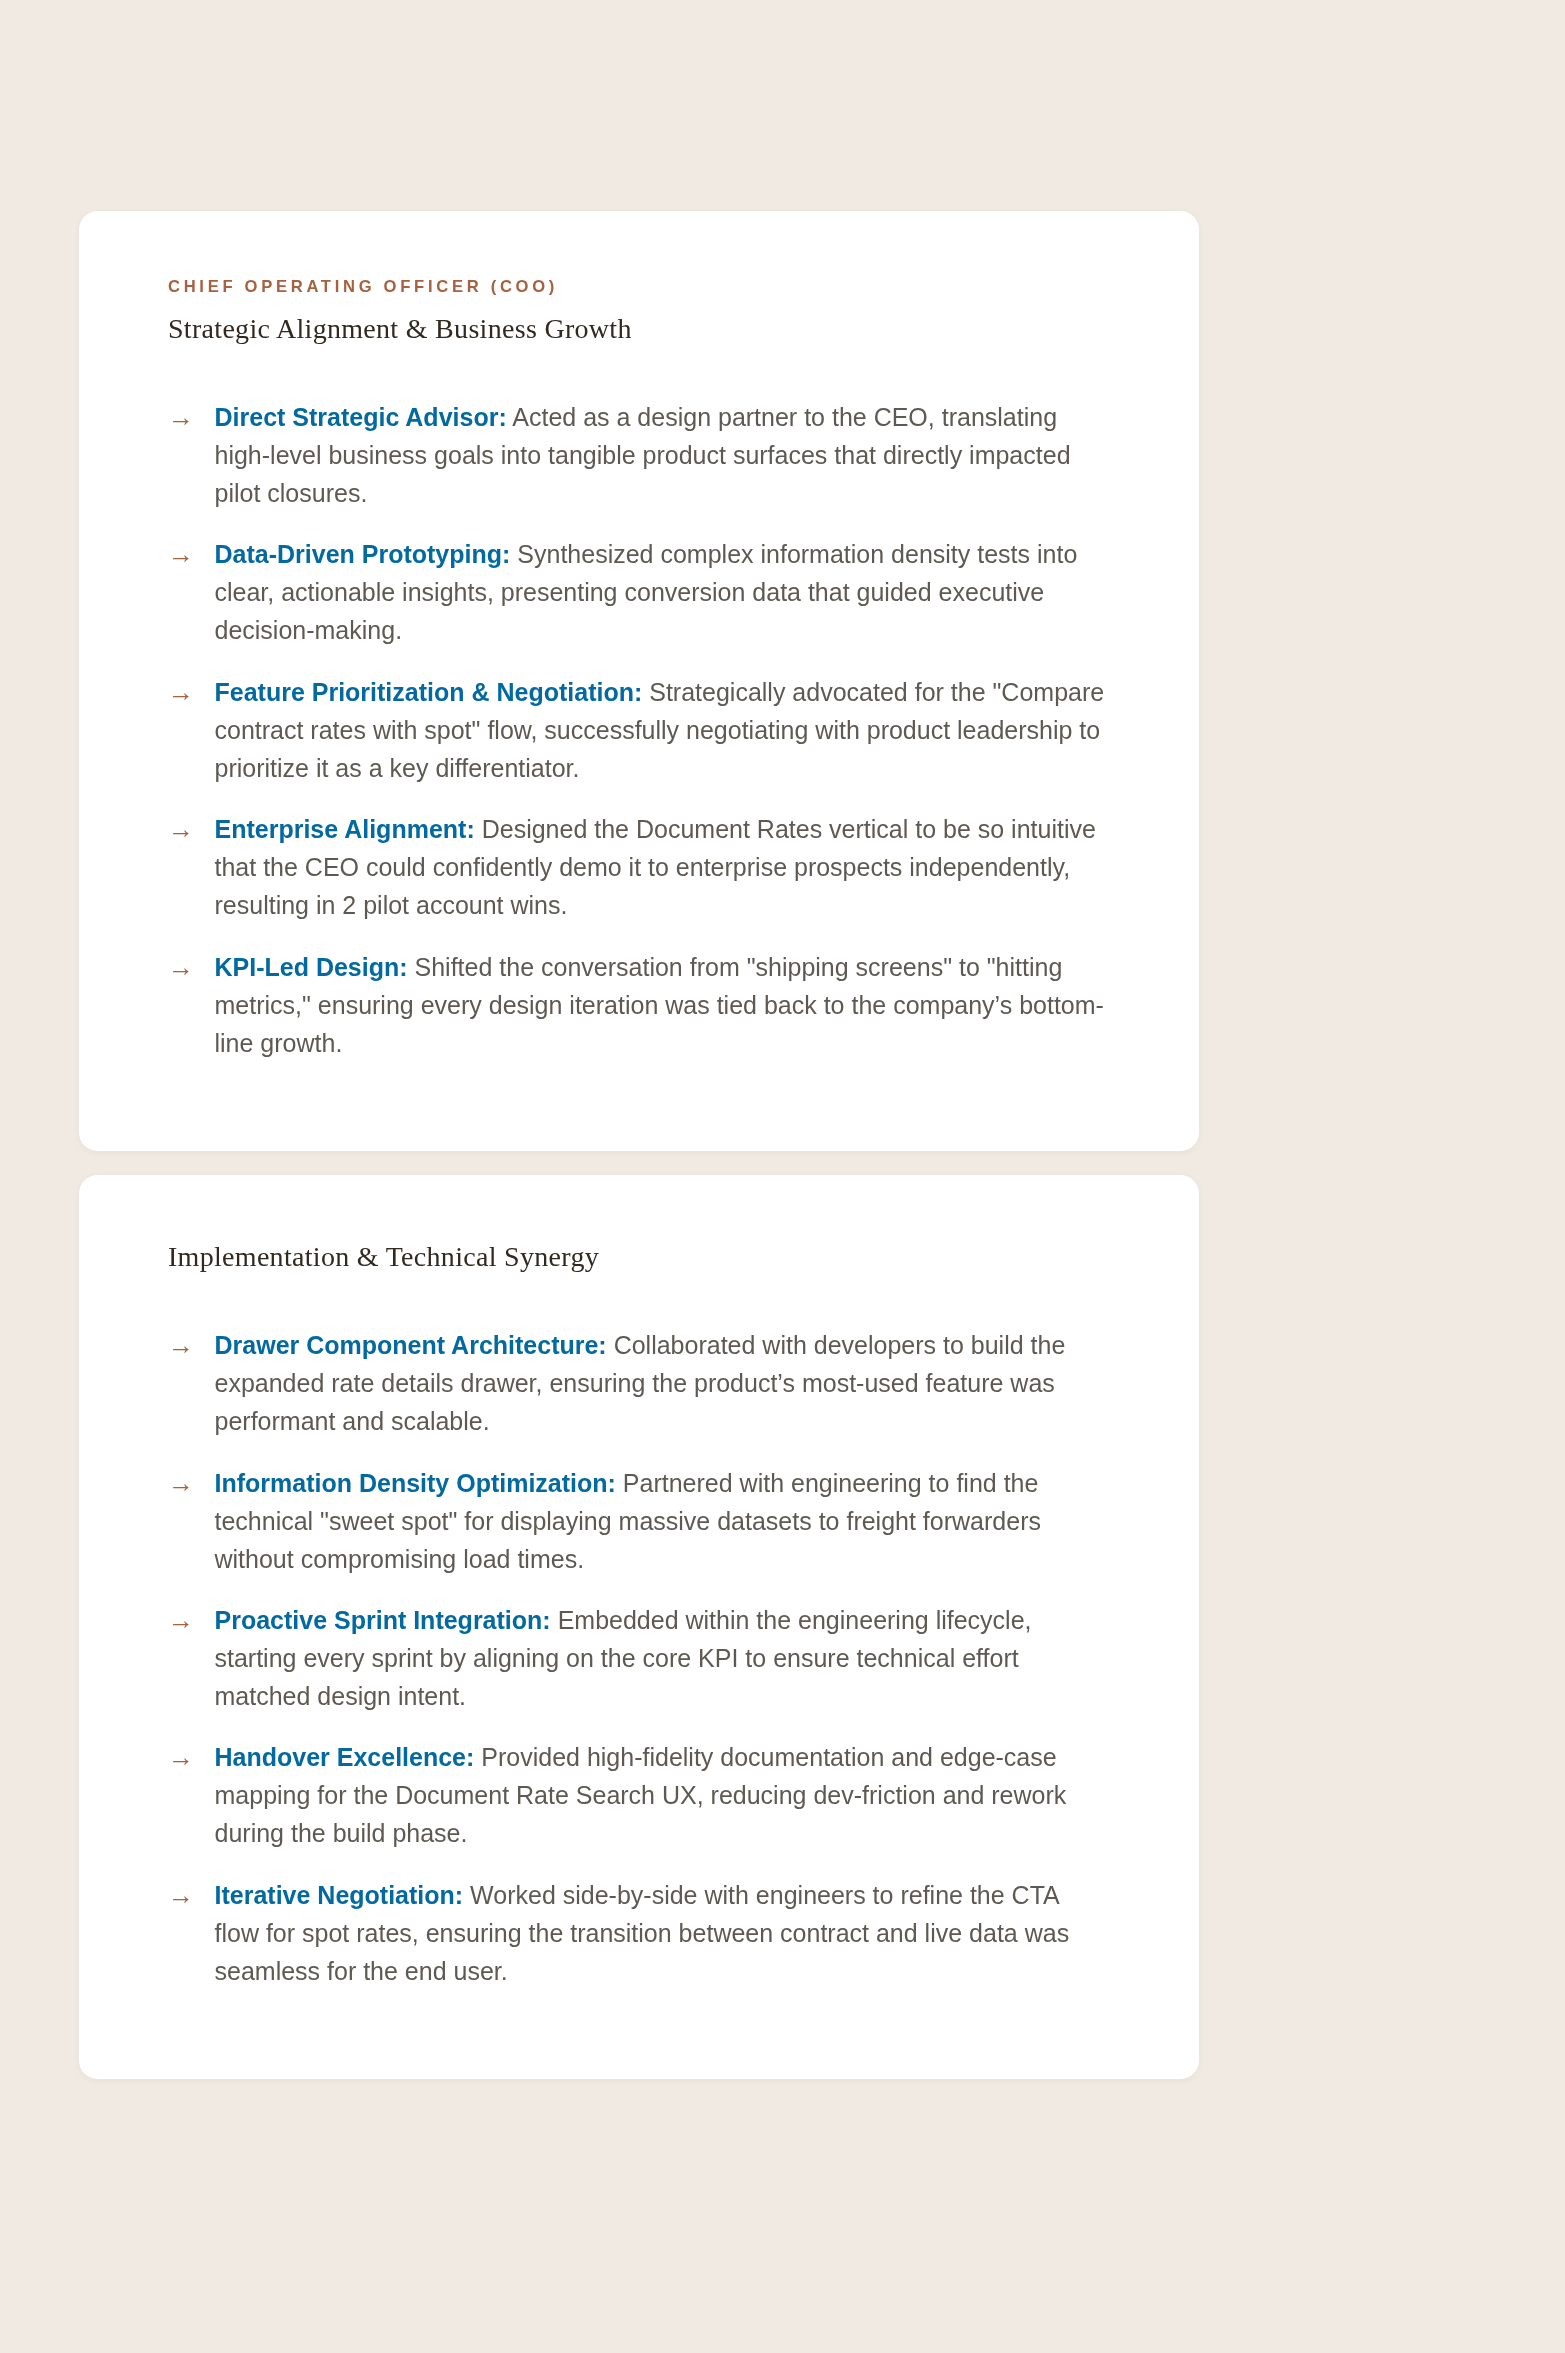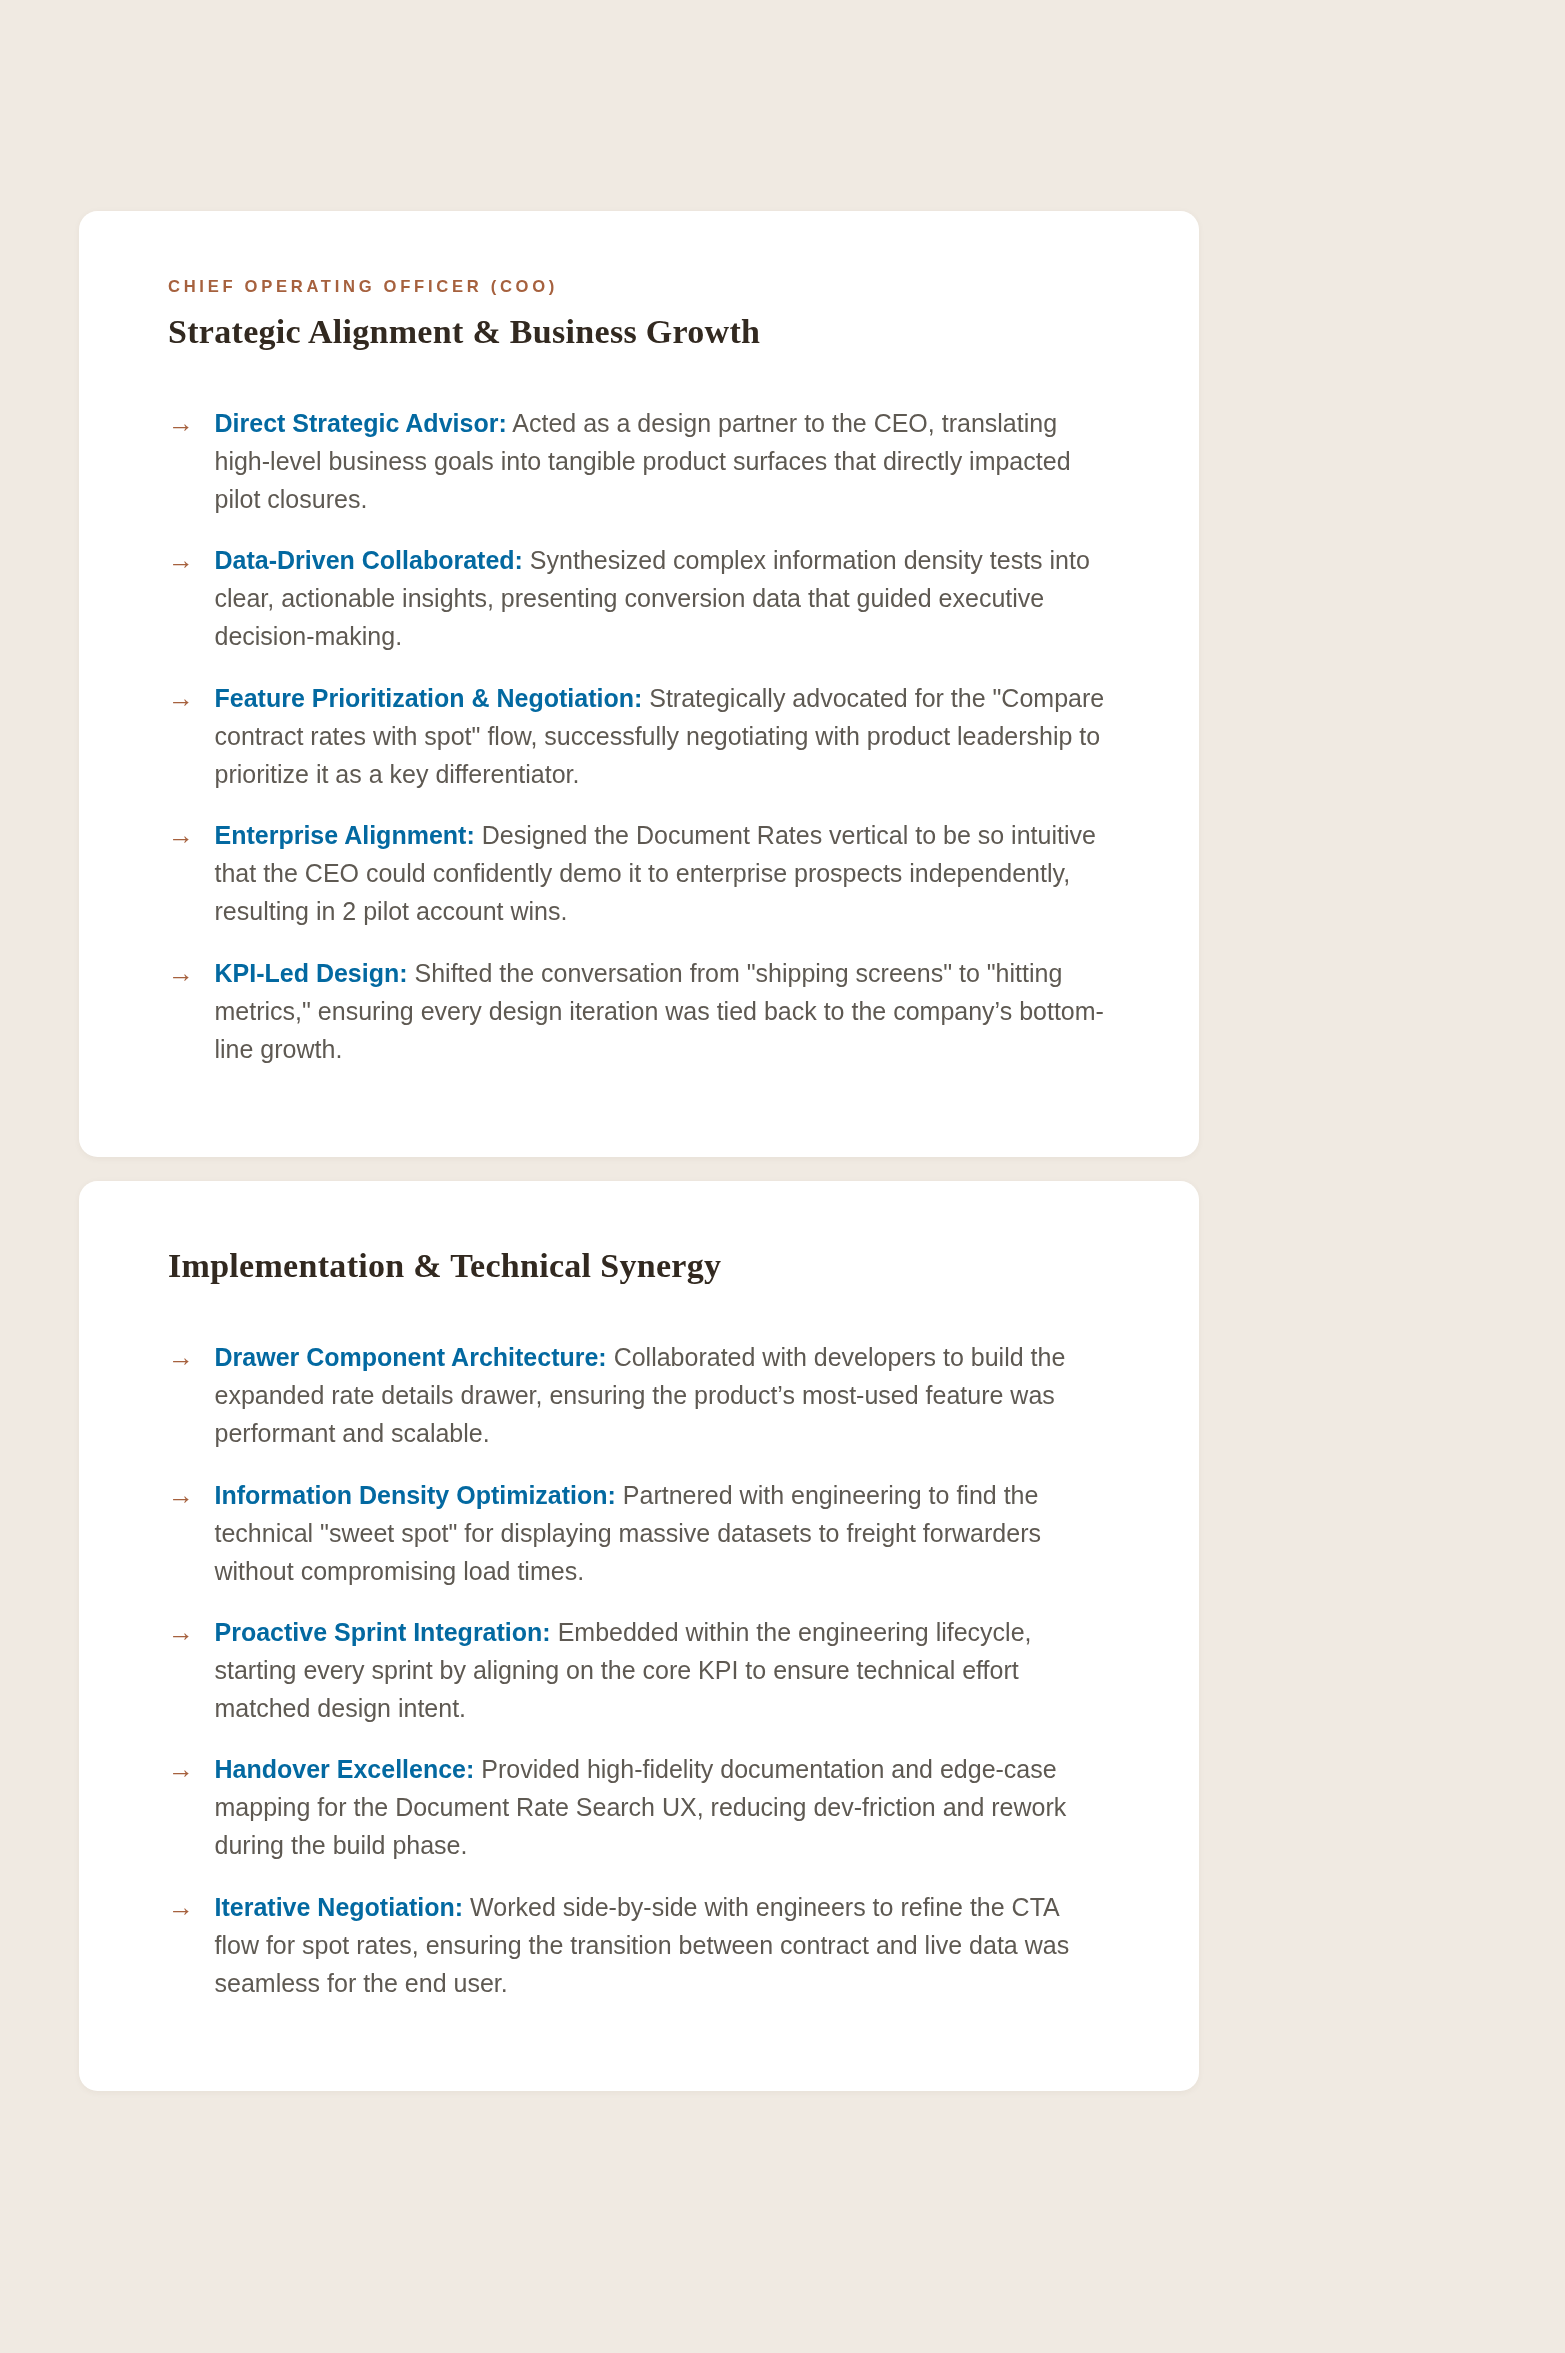--- a/index.html
+++ b/index.html
@@ -36,22 +36,22 @@
     font-size: 16.6px;
     font-weight: 700;
     letter-spacing: 3.7px;
     text-transform: uppercase;
     color: #A6613E;
     margin-bottom: 16px;
   }
 
   .card-title {
     font-family: "Liberation Serif", serif;
-    font-size: 34px;
-    font-weight: 700;
+    font-size: 28px;
+    font-weight: 400;
     letter-spacing: 0.3px;
     color: #322920;
     margin-bottom: 53px;
   }
 
   .items {
     list-style: none;
   }
 
   .item {
@@ -92,21 +92,21 @@
     <h1 class="card-title">Strategic Alignment &amp; Business Growth</h1>
     <ul class="items">
 
       <li class="item">
         <span class="arrow">→</span>
         <p class="body-text"><strong class="lead">Direct Strategic Advisor:</strong> <span>Acted as a design partner to the CEO, translating high-level business goals into tangible product surfaces that directly impacted pilot closures.</span></p>
       </li>
 
       <li class="item">
         <span class="arrow">→</span>
-        <p class="body-text"><strong class="lead">Data-Driven Collaborated:</strong> <span>Synthesized complex information density tests into clear, actionable insights, presenting conversion data that guided executive decision-making.</span></p>
+        <p class="body-text"><strong class="lead">Data-Driven Prototyping:</strong> <span>Synthesized complex information density tests into clear, actionable insights, presenting conversion data that guided executive decision-making.</span></p>
       </li>
 
       <li class="item">
         <span class="arrow">→</span>
         <p class="body-text"><strong class="lead">Feature Prioritization &amp; Negotiation:</strong> <span>Strategically advocated for the "Compare contract rates with spot" flow, successfully negotiating with product leadership to prioritize it as a key differentiator.</span></p>
       </li>
 
       <li class="item">
         <span class="arrow">→</span>
         <p class="body-text"><strong class="lead">Enterprise Alignment:</strong> <span>Designed the Document Rates vertical to be so intuitive that the CEO could confidently demo it to enterprise prospects independently, resulting in 2 pilot account wins.</span></p>

